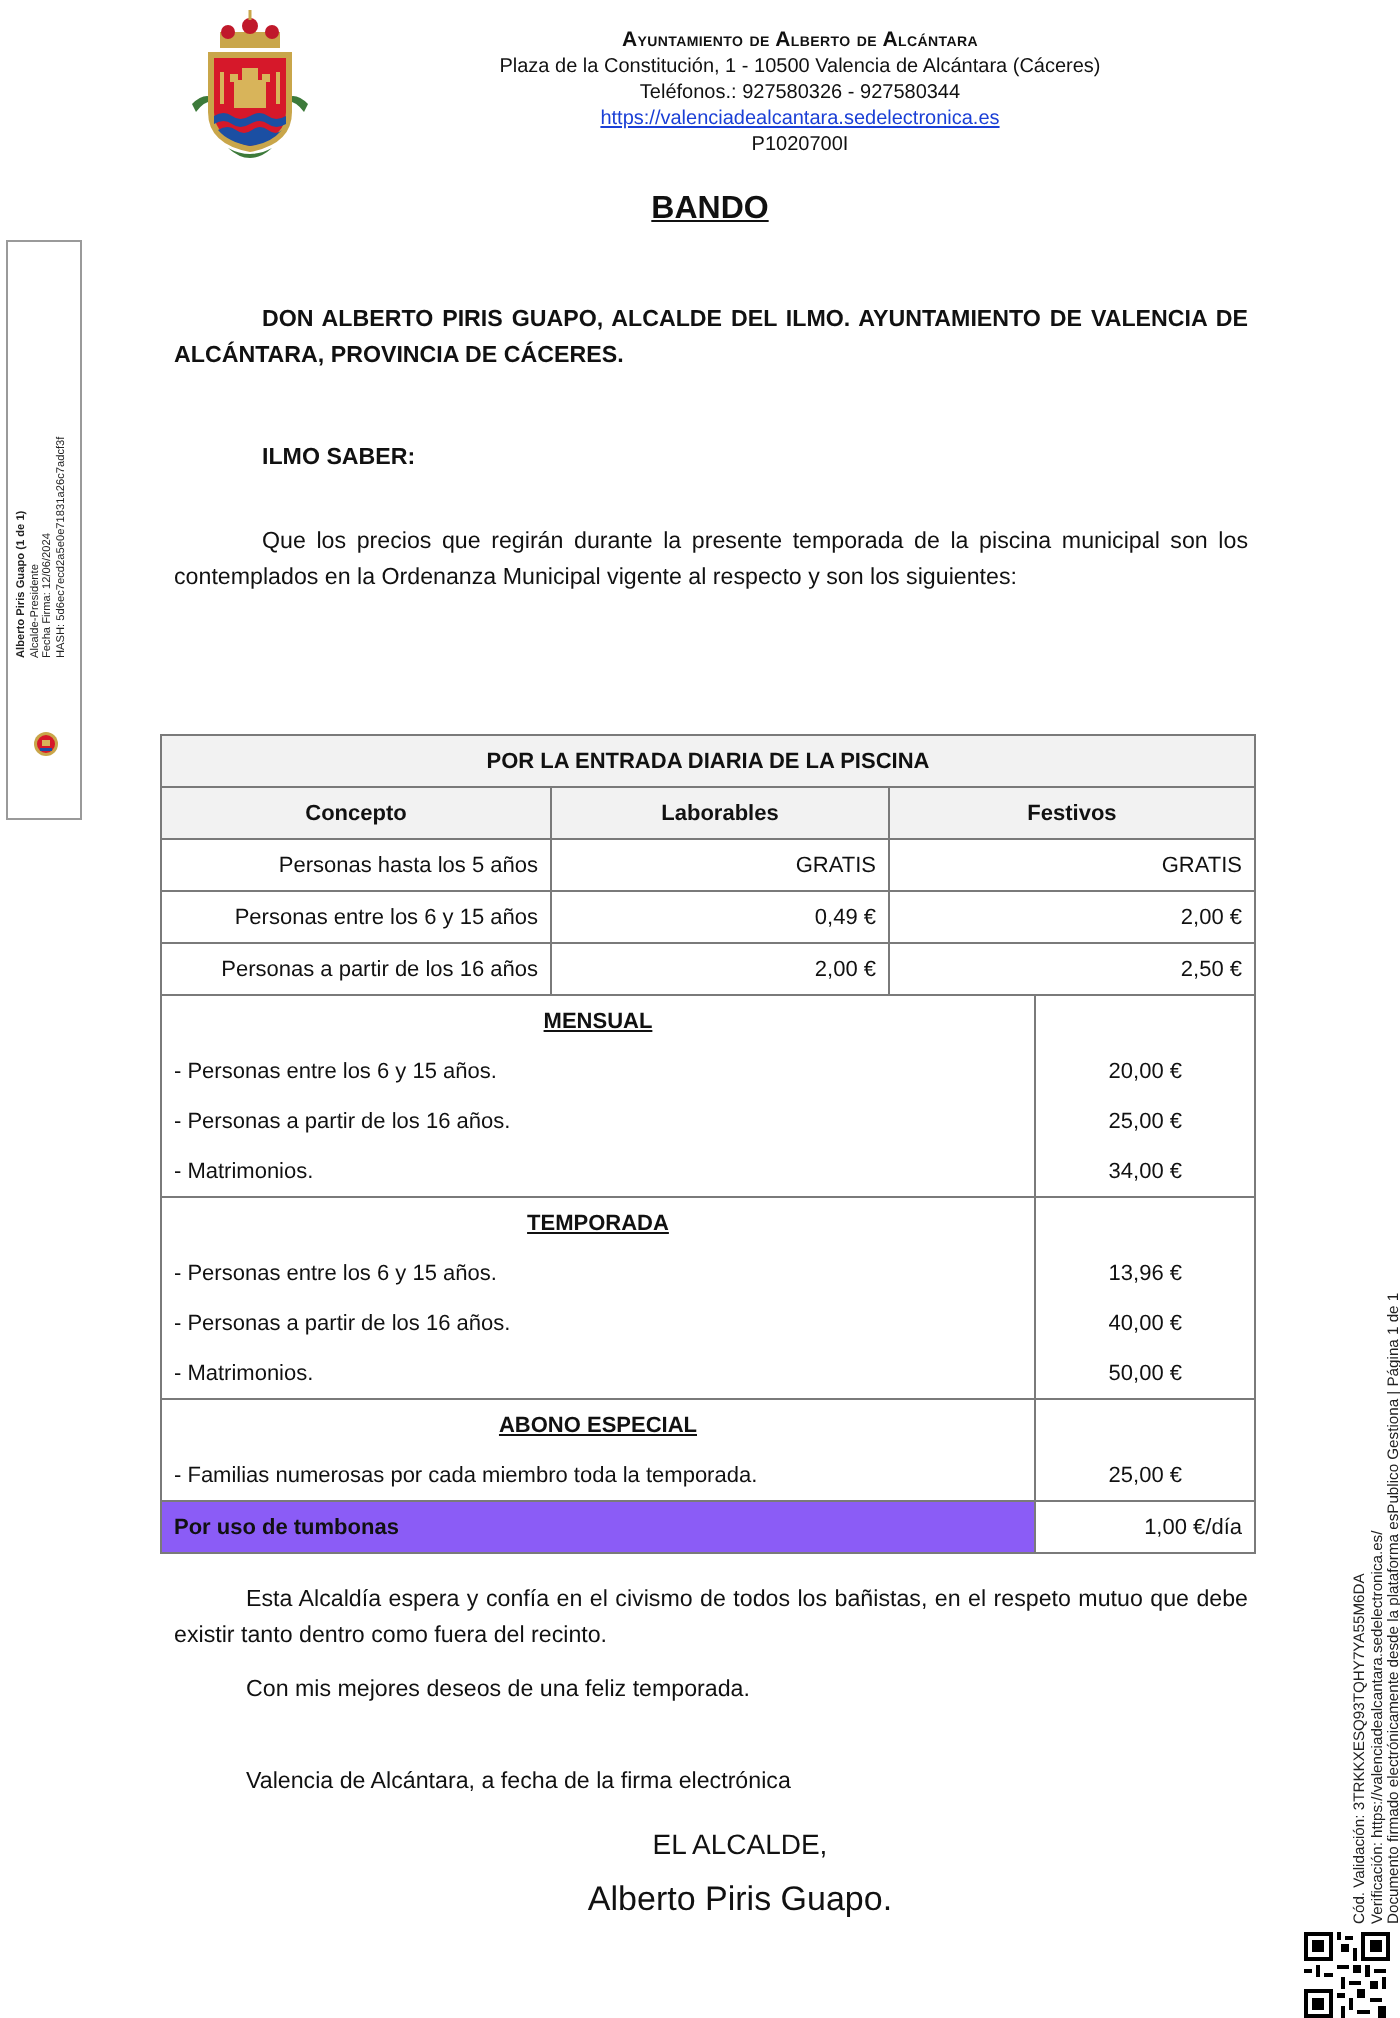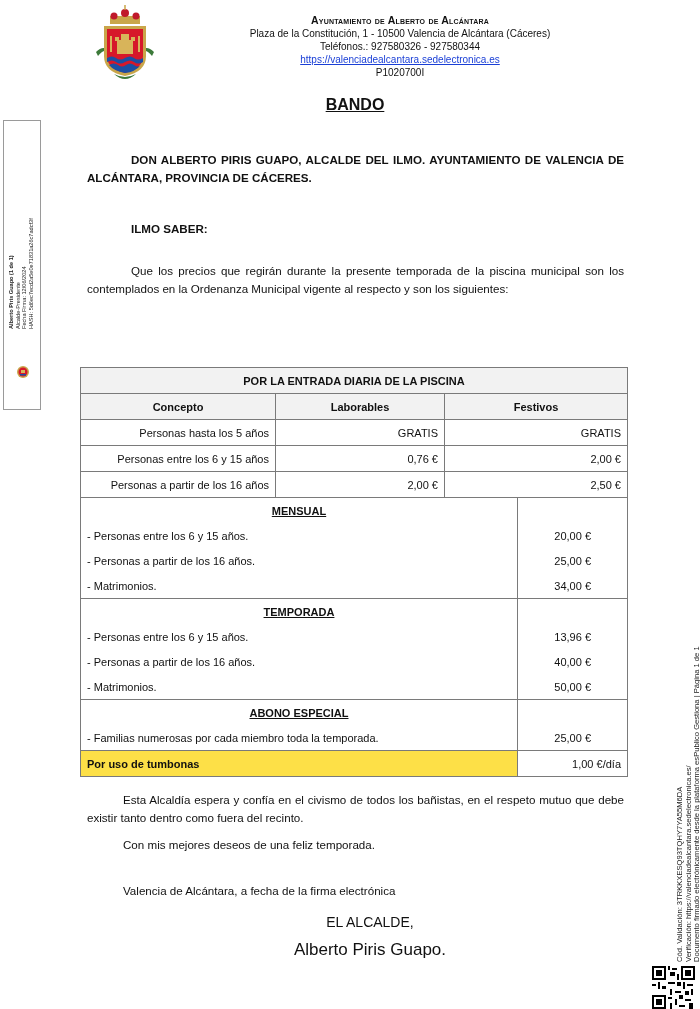--- a/index.html
+++ b/index.html
@@ -33,21 +33,21 @@
 
   
   table.prices { position: absolute; left: 80px; top: 323px; width: 547px; border-collapse: collapse; font-size: 11px; table-layout: fixed; margin-top: 44px; }
   table.prices td { border: 1px solid #7a7a7a; padding: 0 6px; height: 25px; vertical-align: middle; }
   .hd { background: #f2f2f2; font-weight: bold; text-align: center; }
   .c { text-align: right; }
   .r { text-align: right; padding-right: 36px !important; }
   .subh { text-align: center; font-weight: bold; text-decoration: underline; }
   .nob-t td, td.nob-t { border-top: none !important; }
   .nob-b td, td.nob-b { border-bottom: none !important; }
-  .tumb { background: #fde047; font-weight: bold; }
+  .tumb { background: #8b5cf6; font-weight: bold; }
 </style>
 </head>
 <body>
 
 <div class="abs coat">
   <svg viewBox="0 0 70 80" width="70" height="80">
 
     <path d="M6 48 Q14 40 20 48 Q14 44 8 52 Z" fill="#3d7a3a"></path>
     <path d="M64 48 Q56 40 50 48 Q56 44 62 52 Z" fill="#3d7a3a"></path>
     <path d="M24 70 Q35 80 46 70 Q35 76 24 70 Z" fill="#3d7a3a"></path>
@@ -165,21 +165,21 @@
     <td class="hd">Laborables</td>
     <td class="hd" colspan="2">Festivos</td>
   </tr>
   <tr>
     <td class="c">Personas hasta los 5 años</td>
     <td class="c">GRATIS</td>
     <td class="c" colspan="2">GRATIS</td>
   </tr>
   <tr>
     <td class="c">Personas entre los 6 y 15 años</td>
-    <td class="c">0,76 €</td>
+    <td class="c">0,49 €</td>
     <td class="c" colspan="2">2,00 €</td>
   </tr>
   <tr>
     <td class="c">Personas a partir de los 16 años</td>
     <td class="c">2,00 €</td>
     <td class="c" colspan="2">2,50 €</td>
   </tr>
 
   <tr class="nob-b">
     <td class="subh" colspan="3">MENSUAL</td>

